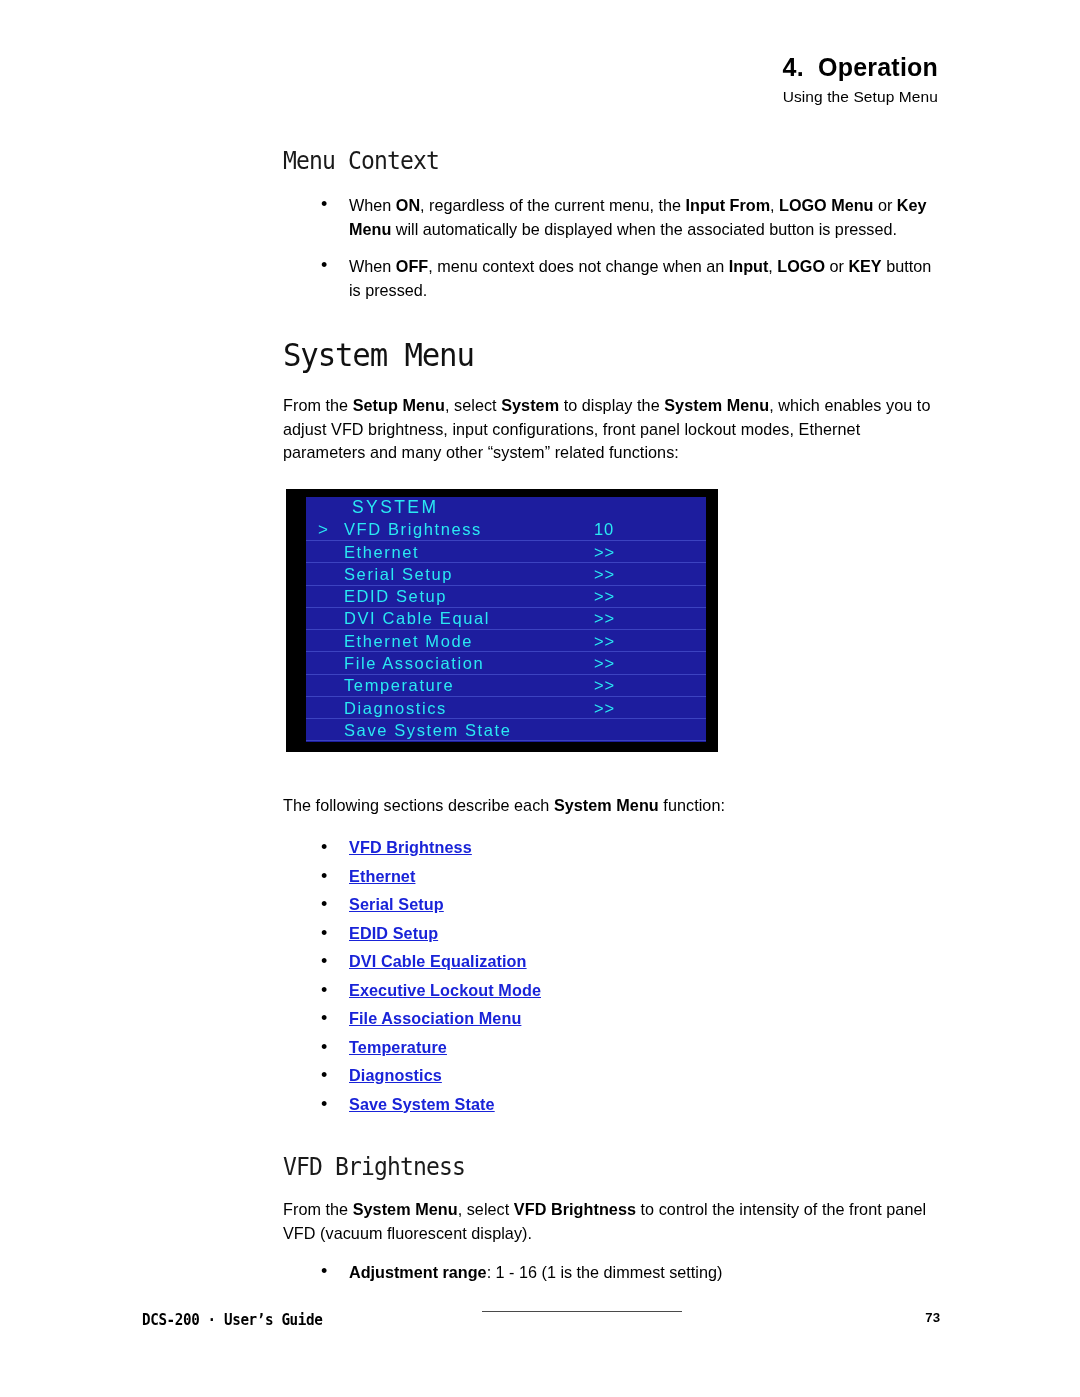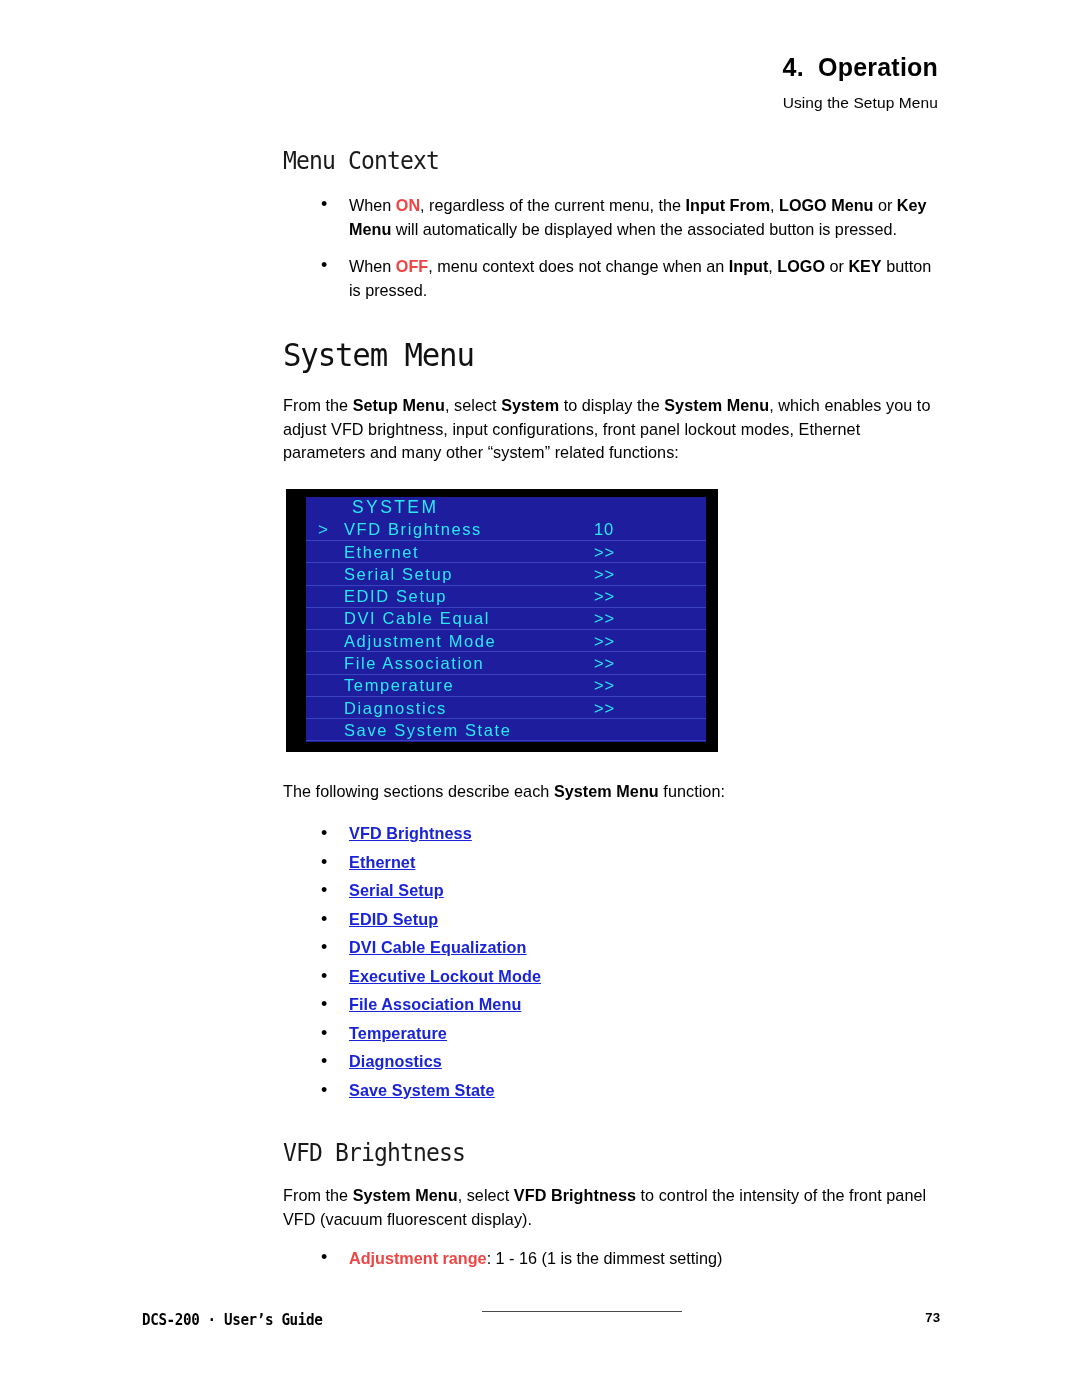--- a/index.html
+++ b/index.html
@@ -27,21 +27,21 @@
     font-size: 25px;
     font-weight: bold;
     letter-spacing: 0.2px;
     line-height: 30px;
     white-space: pre;
   }
   .header-sub {
     font-size: 15.5px;
     font-weight: normal;
     line-height: 22px;
-    margin-top: 10px;
+    margin-top: 4px;
     letter-spacing: 0.1px;
   }
 
   
   .content {
     position: absolute;
     left: 283px;
     top: 146px;
     width: 660px;
   }
@@ -70,21 +70,21 @@
     transform-origin: left center;
   }
 
   p.body-text {
     font-size: 16.2px;
     line-height: 23.5px;
     margin: 0 0 16px 0;
     letter-spacing: 0.05px;
   }
   p.body-text b { font-weight: bold; }
-  .red { color: #ef4444; font-weight: bold; }
+  .red { color: #000000; font-weight: bold; }
 
   
   ul.plain {
     list-style: none;
     margin: 0 0 4px 0;
     padding: 0;
   }
   ul.plain > li {
     position: relative;
     padding-left: 66px;
@@ -276,21 +276,21 @@
           <span class="label">EDID Setup</span>
           <span class="value">&gt;&gt;</span>
         </div>
         <div class="vfd-row">
           <span class="sel"></span>
           <span class="label">DVI Cable Equal</span>
           <span class="value">&gt;&gt;</span>
         </div>
         <div class="vfd-row">
           <span class="sel"></span>
-          <span class="label">Adjustment Mode</span>
+          <span class="label">Ethernet Mode</span>
           <span class="value">&gt;&gt;</span>
         </div>
         <div class="vfd-row">
           <span class="sel"></span>
           <span class="label">File Association</span>
           <span class="value">&gt;&gt;</span>
         </div>
         <div class="vfd-row">
           <span class="sel"></span>
           <span class="label">Temperature</span>
@@ -304,21 +304,21 @@
         <div class="vfd-row">
           <span class="sel"></span>
           <span class="label">Save System State</span>
           <span class="value"></span>
         </div>
       </div>
     </div>
 
   </div>
 
-  <p class="body-text" style="margin-top:28px"><span>The following sections describe each </span><b>System Menu</b><span> function:</span></p>
+  <p class="body-text" style="margin-top:42px"><span>The following sections describe each </span><b>System Menu</b><span> function:</span></p>
 
   <ul class="links">
     <li><a href="#">VFD Brightness</a></li>
     <li><a href="#">Ethernet</a></li>
     <li><a href="#">Serial Setup</a></li>
     <li><a href="#">EDID Setup</a></li>
     <li><a href="#">DVI Cable Equalization</a></li>
     <li><a href="#">Executive Lockout Mode</a></li>
     <li><a href="#">File Association Menu</a></li>
     <li><a href="#">Temperature</a></li>

